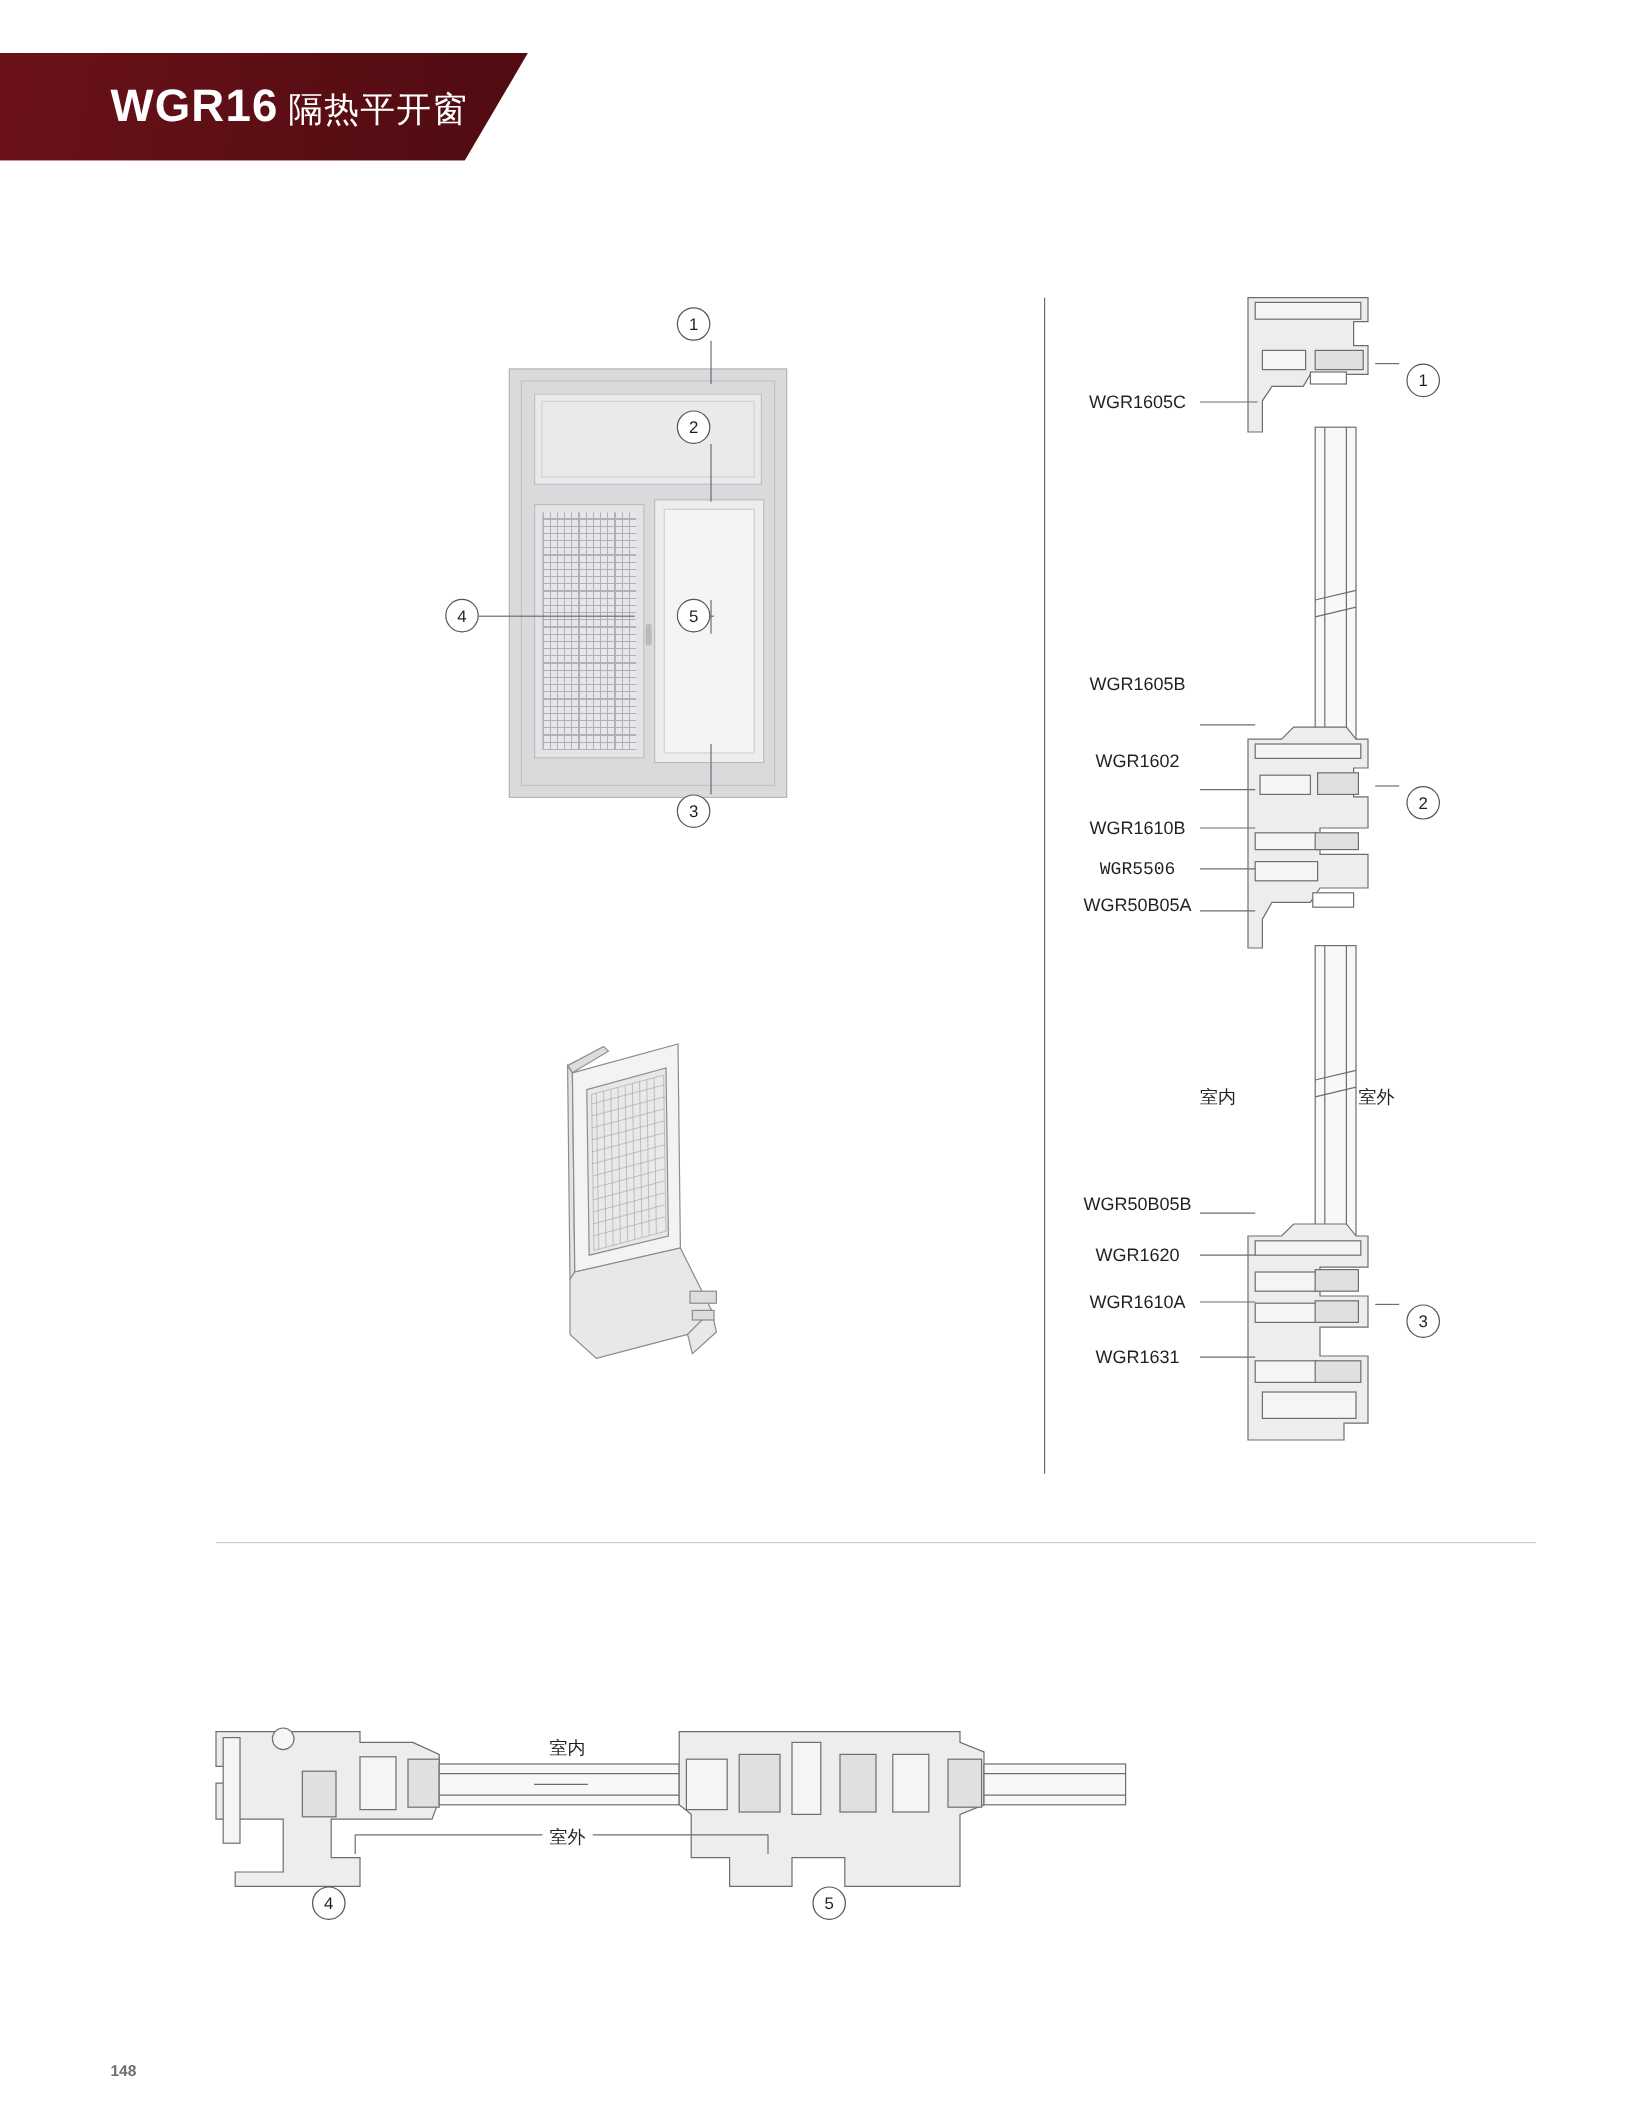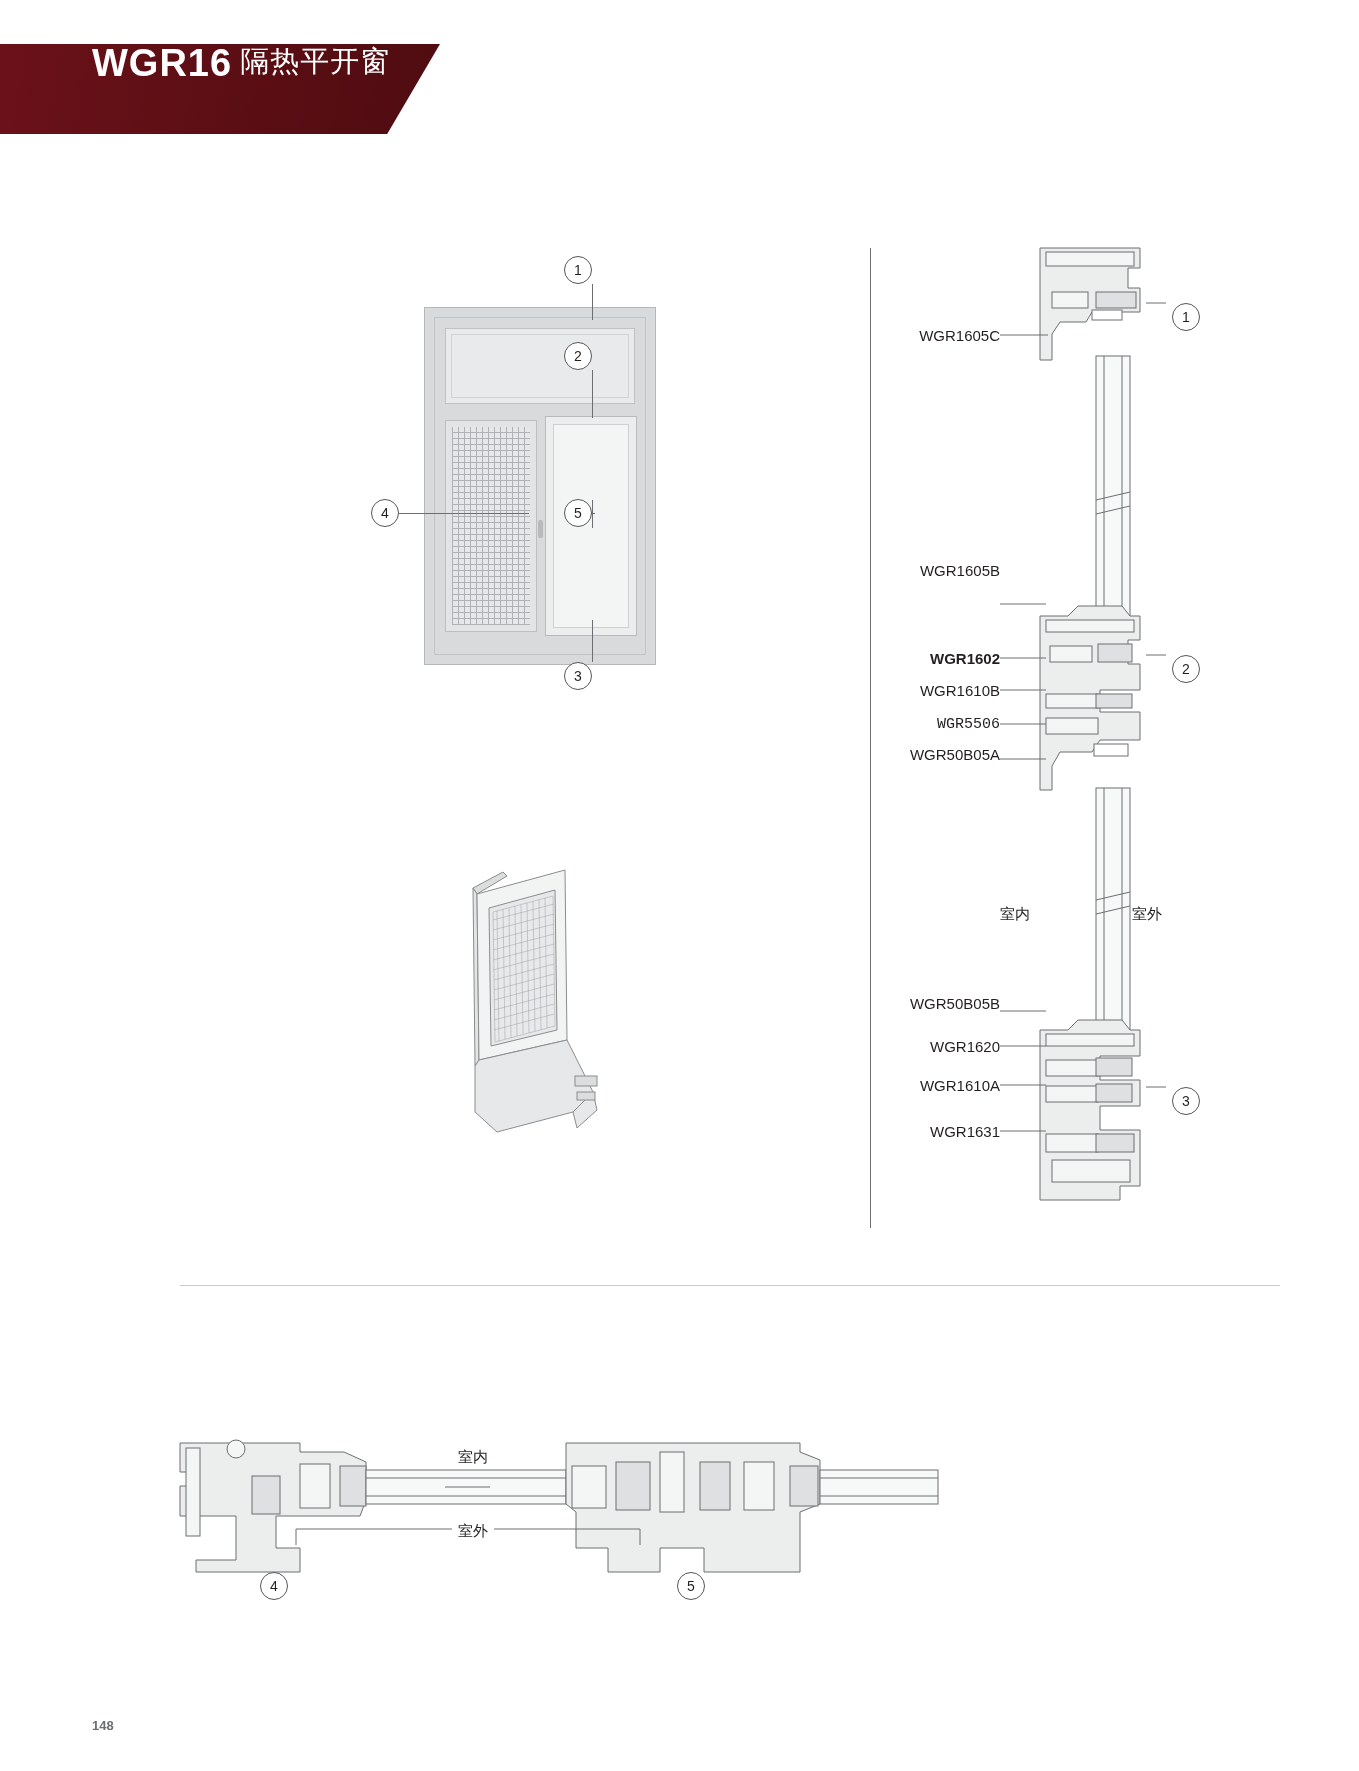--- a/index.html
+++ b/index.html
@@ -20,21 +20,21 @@
   .header-banner {
     position: absolute;
     left: 0;
     top: 44px;
     width: 440px;
     height: 90px;
     background: #5a0f14;
     background: linear-gradient(100deg, #6b1119 0%, #5b0e14 55%, #4f0c11 100%);
     clip-path: polygon(0 0, 100% 0, 88% 100%, 0 100%);
     display: flex;
-    align-items: flex-start;
+    align-items: center;
   }
   .header-code {
     margin-left: 92px;
     color: #ffffff;
     font-size: 38px;
     font-weight: bold;
     letter-spacing: 1px;
     line-height: 1;
   }
   .header-title {
@@ -71,21 +71,21 @@
   .lead.h { height: 1px; }
   .lead.v { width: 1px; }
 
   .label {
     position: absolute;
     font-size: 15px;
     color: #231f20;
     white-space: nowrap;
     z-index: 6;
   }
-  .label.right { text-align: right; }
+  .label.right { text-align: center; }
 
   
   .elevation {
     position: absolute;
     left: 424px;
     top: 307px;
     width: 232px;
     height: 358px;
     background: #d9dadb;
     border: 1px solid #b6b7b9;
@@ -334,21 +334,21 @@
     <line x1="1000" y1="1085" x2="1046" y2="1085"></line>
     <line x1="1000" y1="1131" x2="1046" y2="1131"></line>
     <line x1="1146" y1="303" x2="1166" y2="303"></line>
     <line x1="1146" y1="655" x2="1166" y2="655"></line>
     <line x1="1146" y1="1087" x2="1166" y2="1087"></line>
   </g>
 </svg>
 
 <div class="label right" style="left:896px; top:327px; width:104px;">WGR1605C</div>
 <div class="label right" style="left:896px; top:562px; width:104px;">WGR1605B</div>
-<div class="label right" style="left:896px; top:650px; width:104px;font-weight:bold;">WGR1602</div>
+<div class="label right" style="left:896px; top:626px; width:104px;">WGR1602</div>
 <div class="label right" style="left:896px; top:682px; width:104px;">WGR1610B</div>
 <div class="label right" style="left:896px; top:716px; width:104px;font-family:Liberation Mono, monospace;">WGR5506</div>
 <div class="label right" style="left:896px; top:746px; width:104px;">WGR50B05A</div>
 <div class="label right" style="left:896px; top:995px; width:104px;">WGR50B05B</div>
 <div class="label right" style="left:896px; top:1038px; width:104px;">WGR1620</div>
 <div class="label right" style="left:896px; top:1077px; width:104px;">WGR1610A</div>
 <div class="label right" style="left:896px; top:1123px; width:104px;">WGR1631</div>
 
 <div class="label" style="left:1000px; top:905px;">室内</div>
 <div class="label" style="left:1132px; top:905px;">室外</div>

